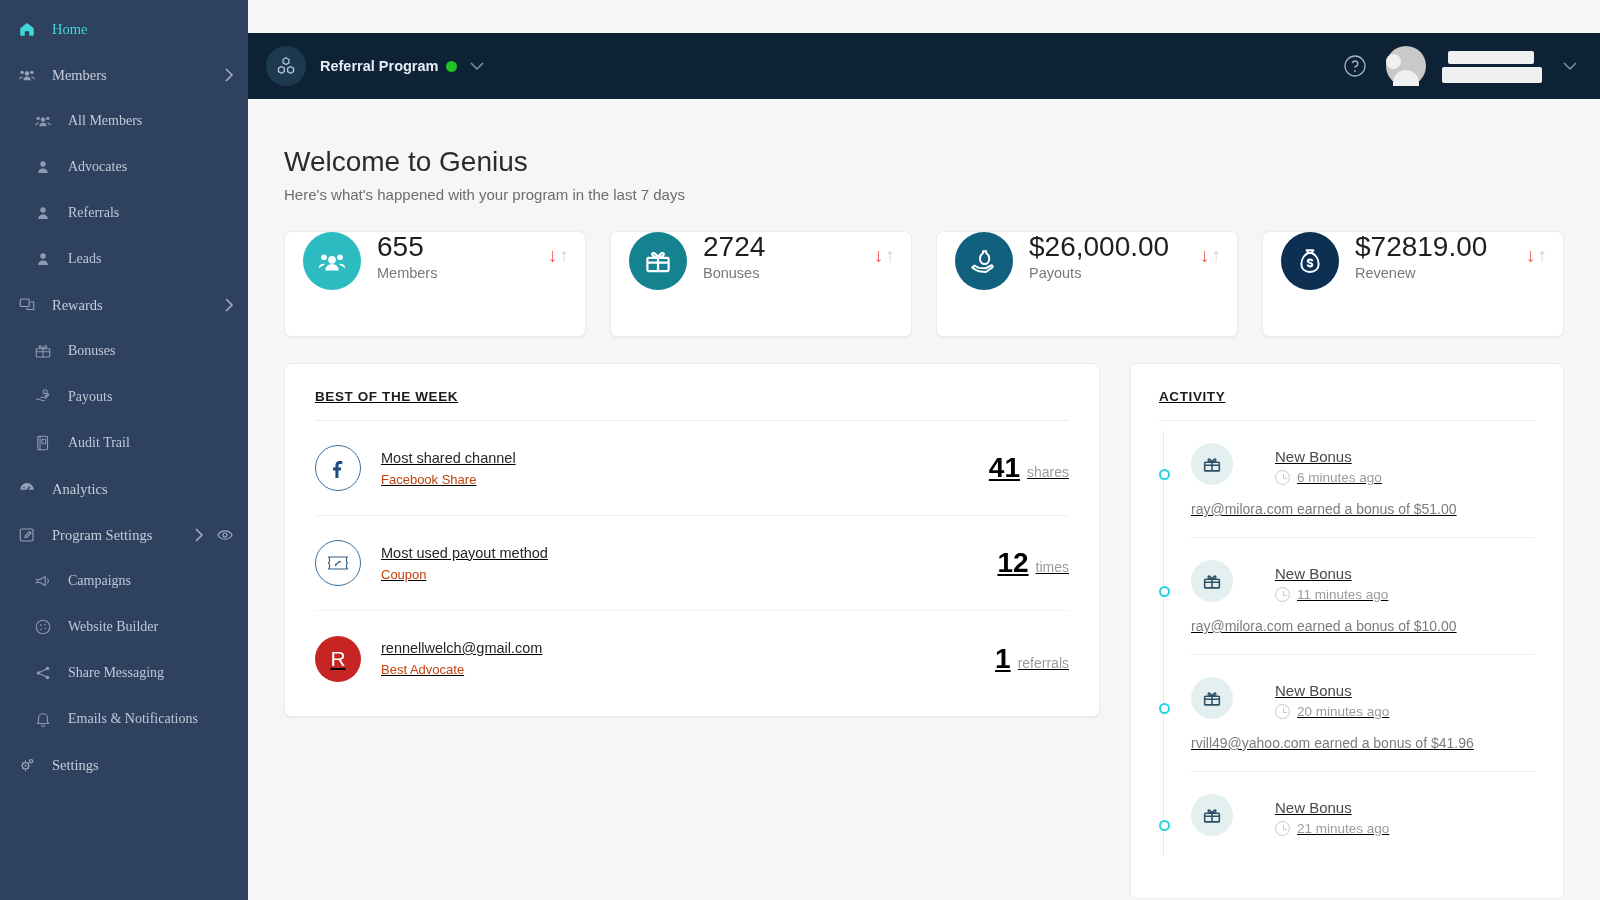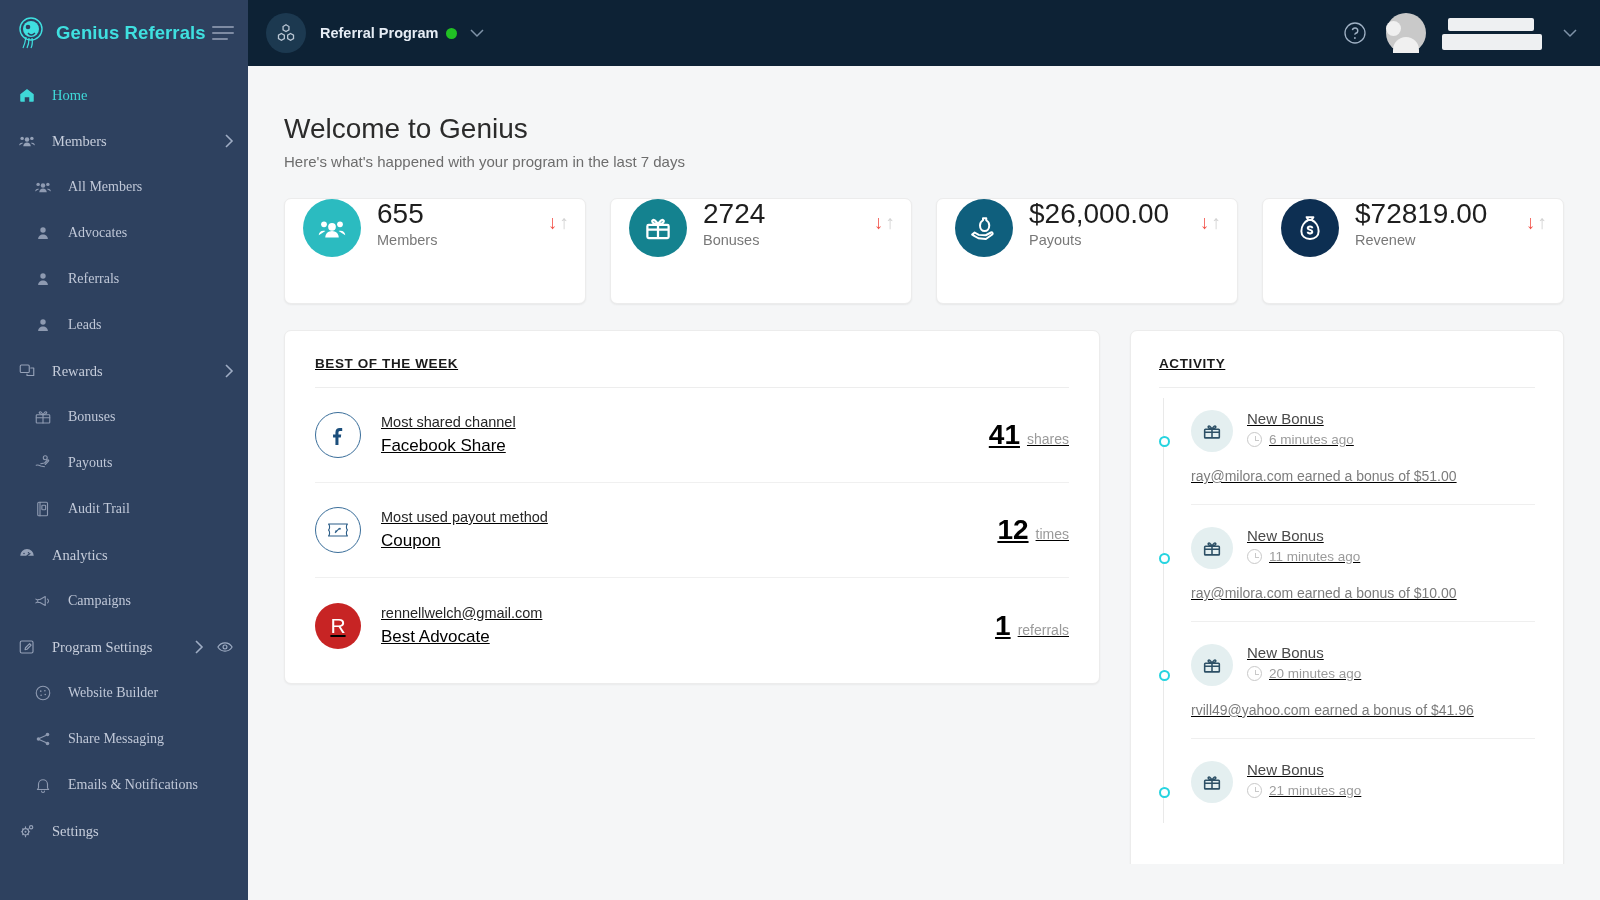--- a/index.html
+++ b/index.html
@@ -50,21 +50,21 @@
   .nav-item.active .ico { color: #3fd8d8; }
   .nav-item.sub { padding-left: 30px; font-size: 14px; color: #c0c8d8; }
   .nav-item.sub .ico { color: #8e9ab1; }
   .chev {
     margin-left: auto; color: #9fadc4; font-size: 16px; line-height: 1;
     display:flex; align-items:center;
   }
   .eye { margin-left: 12px; color:#9fadc4; display:flex; align-items:center;}
 
   
-  .main { flex: 1 1 auto; height: 864px; display: flex; flex-direction: column; min-width:0;}
+  .main { flex: 1 1 auto; height: 864px; display: flex; flex-direction: column; min-width:0;margin-top:33px;}
   .topbar {
     height: 66px; flex: 0 0 66px; background: #0d2235;
     display: flex; align-items: center; padding: 0 22px 0 18px;
   }
   .prog-badge {
     width: 40px; height: 40px; border-radius: 50%;
     background: #1c3950; display: flex; align-items: center; justify-content: center;
     flex: 0 0 40px;
   }
   .prog-name {
@@ -119,69 +119,50 @@
     padding-top: 25px; padding-bottom: 16px; border-bottom:1px solid #ededed;}
 
   .best-row { display:flex; align-items:center; height: 95px; border-bottom:1px solid #f0f0f0; }
   .best-row:last-child { border-bottom: none; }
   .best-ico { width:46px;height:46px;border-radius:50%;flex:0 0 46px;
     display:flex;align-items:center;justify-content:center;}
   .best-ico.outline { border:1.5px solid #3a6e9a; color:#1c4f7c;}
   .best-ico.avatar-r { background:#c72424; color:#fff; font-size:21px; }
   .best-txt { margin-left: 20px; }
   .best-t1 { font-size: 14.5px; color:#262626; }
-  .best-t2 { font-size: 17px; color:#000000; margin-top:6px;}
+  .best-t2 { font-size: 13px; color:#c2410c; margin-top:6px;}
   .best-num { margin-left:auto; display:flex; align-items:baseline; gap:7px;}
   .best-num b { font-size: 28px; color:#000000; font-weight:600;}
   .best-num span { font-size:14px; color:#9a9a9a;}
 
   
   .act-list { position:relative; padding-left: 32px; }
   .act-line { position:absolute; left: 4px; top: 10px; bottom: 0; width:1px; background:#e9e9e9;}
   .act-item { position:relative; padding: 22px 0 20px 0; border-bottom:1px solid #efefef;}
   .act-item:last-child { border-bottom:none; }
   .act-bullet { position:absolute; left:-32px; top:48px; width:11px;height:11px;border-radius:50%;
      border:2px solid #26d4e0; background:#fff;}
-  .act-head { display:flex; align-items:flex-start; }
+  .act-head { display:flex; align-items:flex-end;gap:28px; }
   .act-giftwrap { width:42px;height:42px;border-radius:50%;background:#e4eff0;flex:0 0 42px;
      display:flex;align-items:center;justify-content:center;}
   .act-headtxt { margin-left: 14px;}
   .act-title { font-size:15px; color:#4a4a4a;}
   .act-time { font-size:13.5px; color:#9b9b9b; margin-top:5px; display:flex;align-items:center;gap:7px;}
   .act-desc { font-size:14px; color:#7c7c7c; margin-top:16px; }
   .clock { display:inline-block; width:15px;height:15px;border:1.2px solid #c9c9c9;border-radius:50%;
     position:relative;flex:0 0 15px;}
   .clock::before{content:"";position:absolute;left:6.5px;top:3px;width:1.2px;height:4.5px;background:#c9c9c9;}
   .clock::after{content:"";position:absolute;left:7px;top:7px;width:3.5px;height:1.2px;background:#c9c9c9;}
 </style>
 </head>
 <body>
 
 <div class="app">
 
   <aside class="sidebar">
-    <div class="sidebar-top">
-      <div class="logo-mark">
-        <svg width="34" height="34" viewBox="0 0 34 34">
-          <circle cx="15" cy="13" r="11" fill="none" stroke="#3fe0e0" stroke-width="1.4"></circle>
-          <circle cx="15" cy="13" r="8" fill="#3fe0e0"></circle>
-          <circle cx="12" cy="11" r="2.3" fill="#2e415f"></circle>
-          <path d="M12 17 Q15 21 19 17" stroke="#2e415f" stroke-width="1.3" fill="none"></path>
-          <path d="M10 21 Q9 28 7 32" stroke="#3fe0e0" stroke-width="1.2" fill="none"></path>
-          <path d="M13 22 Q13 28 11 32" stroke="#3fe0e0" stroke-width="1.2" fill="none"></path>
-          <path d="M16 22 Q17 28 15 32" stroke="#3fe0e0" stroke-width="1.2" fill="none"></path>
-        </svg>
-      </div>
-      <div class="logo-text">Genius Referrals</div>
-      <div class="hamburger">
-        <span></span>
-          <span></span>
-          <span></span>
-      </div>
-    </div>
     <nav class="nav" id="nav-root">
         <div class="nav-item active">
           <span class="ico">
             <svg width="18" height="18" viewBox="0 0 24 24" fill="none" stroke="currentColor" stroke-width="1.5" stroke-linecap="round" stroke-linejoin="round">
               <path d="M3 11l9-7 9 7v9a1 1 0 0 1-1 1h-5v-6H9v6H4a1 1 0 0 1-1-1z" fill="currentColor" stroke="none"></path>
             </svg>
           </span>
           <span class="lbl">Home</span>
         </div>
         <div class="nav-item">
@@ -290,49 +271,49 @@
           <span class="ico">
             <svg width="18" height="18" viewBox="0 0 24 24" fill="none" stroke="currentColor" stroke-width="1.5" stroke-linecap="round" stroke-linejoin="round">
               <path d="M3 13a9 9 0 0 1 18 0z" fill="currentColor" stroke="none"></path>
               <circle cx="8" cy="10" r="1" fill="#2e415f" stroke="none"></circle>
               <circle cx="14" cy="9" r="1" fill="#2e415f" stroke="none"></circle>
               <path d="M12 13l4-3" stroke="#2e415f"></path>
             </svg>
           </span>
           <span class="lbl">Analytics</span>
         </div>
-        <div class="nav-item sub">
-          <span class="ico">
-            <svg width="18" height="18" viewBox="0 0 24 24" fill="none" stroke="currentColor" stroke-width="1.5" stroke-linecap="round" stroke-linejoin="round">
-              <path d="M5 10v4h3l7 4V6l-7 4z"></path>
-              <path d="M18 9.5a3 3 0 0 1 0 5"></path>
-              <path d="M2.5 9.5l1.2.7M2.5 14.5l1.2-.7"></path>
-            </svg>
-          </span>
-          <span class="lbl">Campaigns</span>
-        </div>
         <div class="nav-item">
           <span class="ico">
             <svg width="18" height="18" viewBox="0 0 24 24" fill="none" stroke="currentColor" stroke-width="1.5" stroke-linecap="round" stroke-linejoin="round">
               <rect x="3" y="4" width="17" height="16" rx="2"></rect>
               <path d="M15.5 7.5l2 2-5.5 5.5-2.6.6.6-2.6z"></path>
             </svg>
           </span>
           <span class="lbl">Program Settings</span>
           <span class="chev">
             <svg width="10" height="16" viewBox="0 0 10 16" fill="none" stroke="#9fadc4" stroke-width="1.6">
               <path d="M2 2l6 6-6 6"></path>
             </svg>
           </span>
           <span class="eye">
             <svg width="18" height="18" viewBox="0 0 24 24" fill="none" stroke="currentColor" stroke-width="1.5" stroke-linecap="round" stroke-linejoin="round">
               <path d="M2.5 12S6 6.5 12 6.5 21.5 12 21.5 12 18 17.5 12 17.5 2.5 12 2.5 12z"></path>
               <circle cx="12" cy="12" r="2.6"></circle>
             </svg>
           </span>
+        </div>
+        <div class="nav-item sub">
+          <span class="ico">
+            <svg width="18" height="18" viewBox="0 0 24 24" fill="none" stroke="currentColor" stroke-width="1.5" stroke-linecap="round" stroke-linejoin="round">
+              <path d="M5 10v4h3l7 4V6l-7 4z"></path>
+              <path d="M18 9.5a3 3 0 0 1 0 5"></path>
+              <path d="M2.5 9.5l1.2.7M2.5 14.5l1.2-.7"></path>
+            </svg>
+          </span>
+          <span class="lbl">Campaigns</span>
         </div>
         <div class="nav-item sub">
           <span class="ico">
             <svg width="18" height="18" viewBox="0 0 24 24" fill="none" stroke="currentColor" stroke-width="1.5" stroke-linecap="round" stroke-linejoin="round">
               <circle cx="12" cy="12" r="9"></circle>
               <circle cx="9" cy="9.5" r="1.1" fill="currentColor" stroke="none"></circle>
               <circle cx="14.5" cy="9" r="1.1" fill="currentColor" stroke="none"></circle>
               <circle cx="9.5" cy="15" r="1.1" fill="currentColor" stroke="none"></circle>
               <circle cx="15" cy="14" r="1.1" fill="currentColor" stroke="none"></circle>
             </svg>

